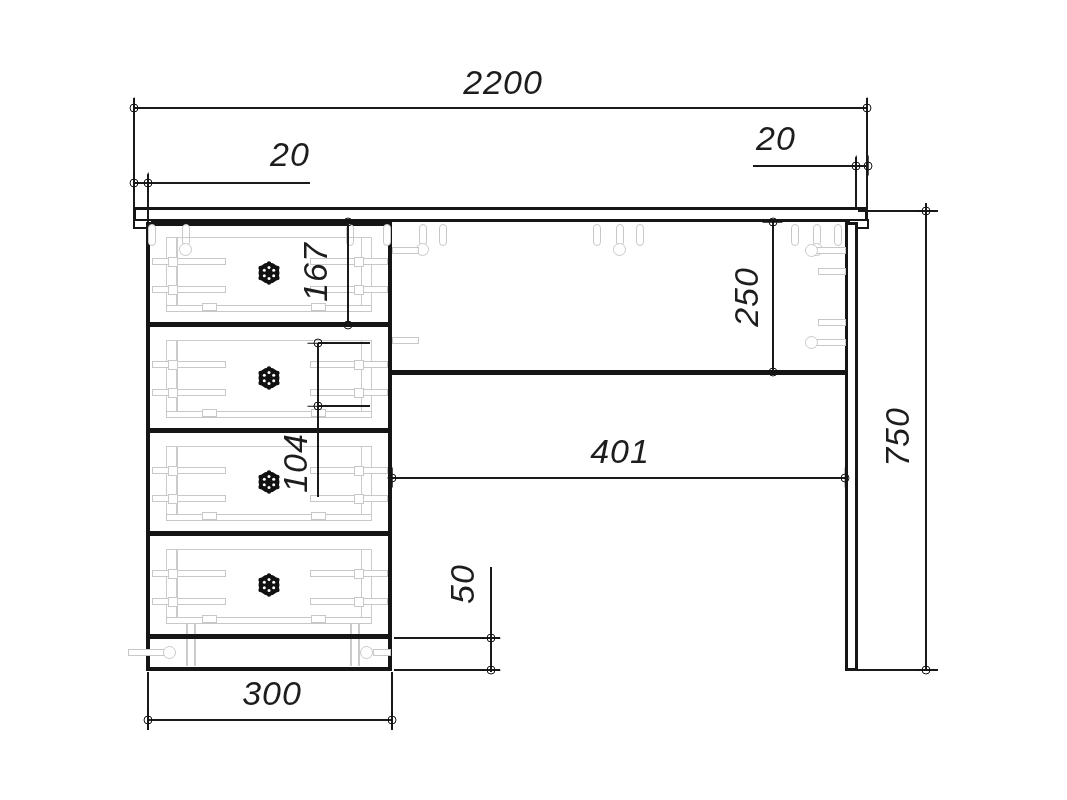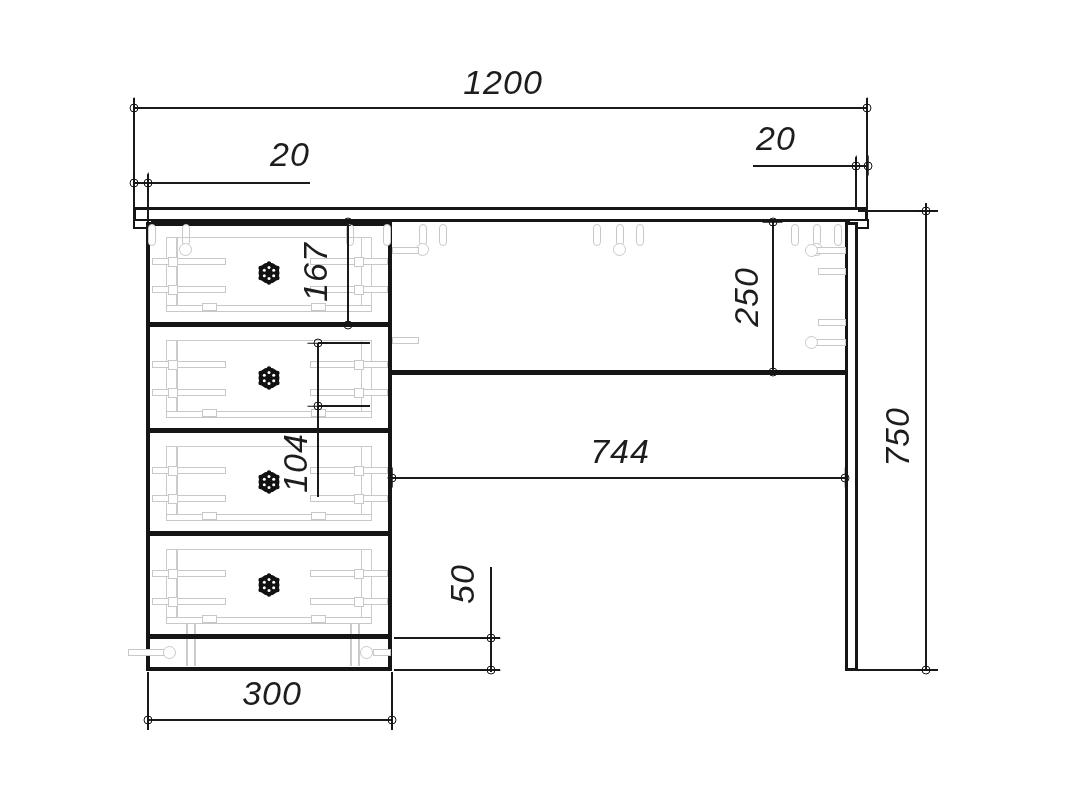--- a/index.html
+++ b/index.html
@@ -289,24 +289,24 @@
   <div class="mk mkv" style="left:348px;top:325px;"></div>
   <div class="mk mkv" style="left:318px;top:343px;"></div>
   <div class="mk mkv" style="left:318px;top:406px;"></div>
   <div class="mk mkv" style="left:773px;top:222px;"></div>
   <div class="mk mkv" style="left:773px;top:372px;"></div>
   <div class="mk mkv" style="left:926px;top:211px;"></div>
   <div class="mk mkv" style="left:926px;top:670px;"></div>
   <div class="mk mkv" style="left:491px;top:638px;"></div>
   <div class="mk mkv" style="left:491px;top:670px;"></div>
 
-  <div class="lbl" style="left:503px;top:82px;">1200</div>
+  <div class="lbl" style="left:503px;top:82px;">2200</div>
   <div class="lbl" style="left:290px;top:154px;">20</div>
   <div class="lbl" style="left:776px;top:138px;">20</div>
   <div class="lblr" style="left:315px;top:272px;">167</div>
   <div class="lblr" style="left:295px;top:463px;">104</div>
   <div class="lblr" style="left:746px;top:297px;">250</div>
-  <div class="lbl" style="left:620px;top:451px;">744</div>
+  <div class="lbl" style="left:620px;top:451px;">401</div>
   <div class="lblr" style="left:897px;top:437px;">750</div>
   <div class="lblr" style="left:462px;top:584px;">50</div>
   <div class="lbl" style="left:272px;top:693px;">300</div>
 
 </div>
 
 </body></html>

